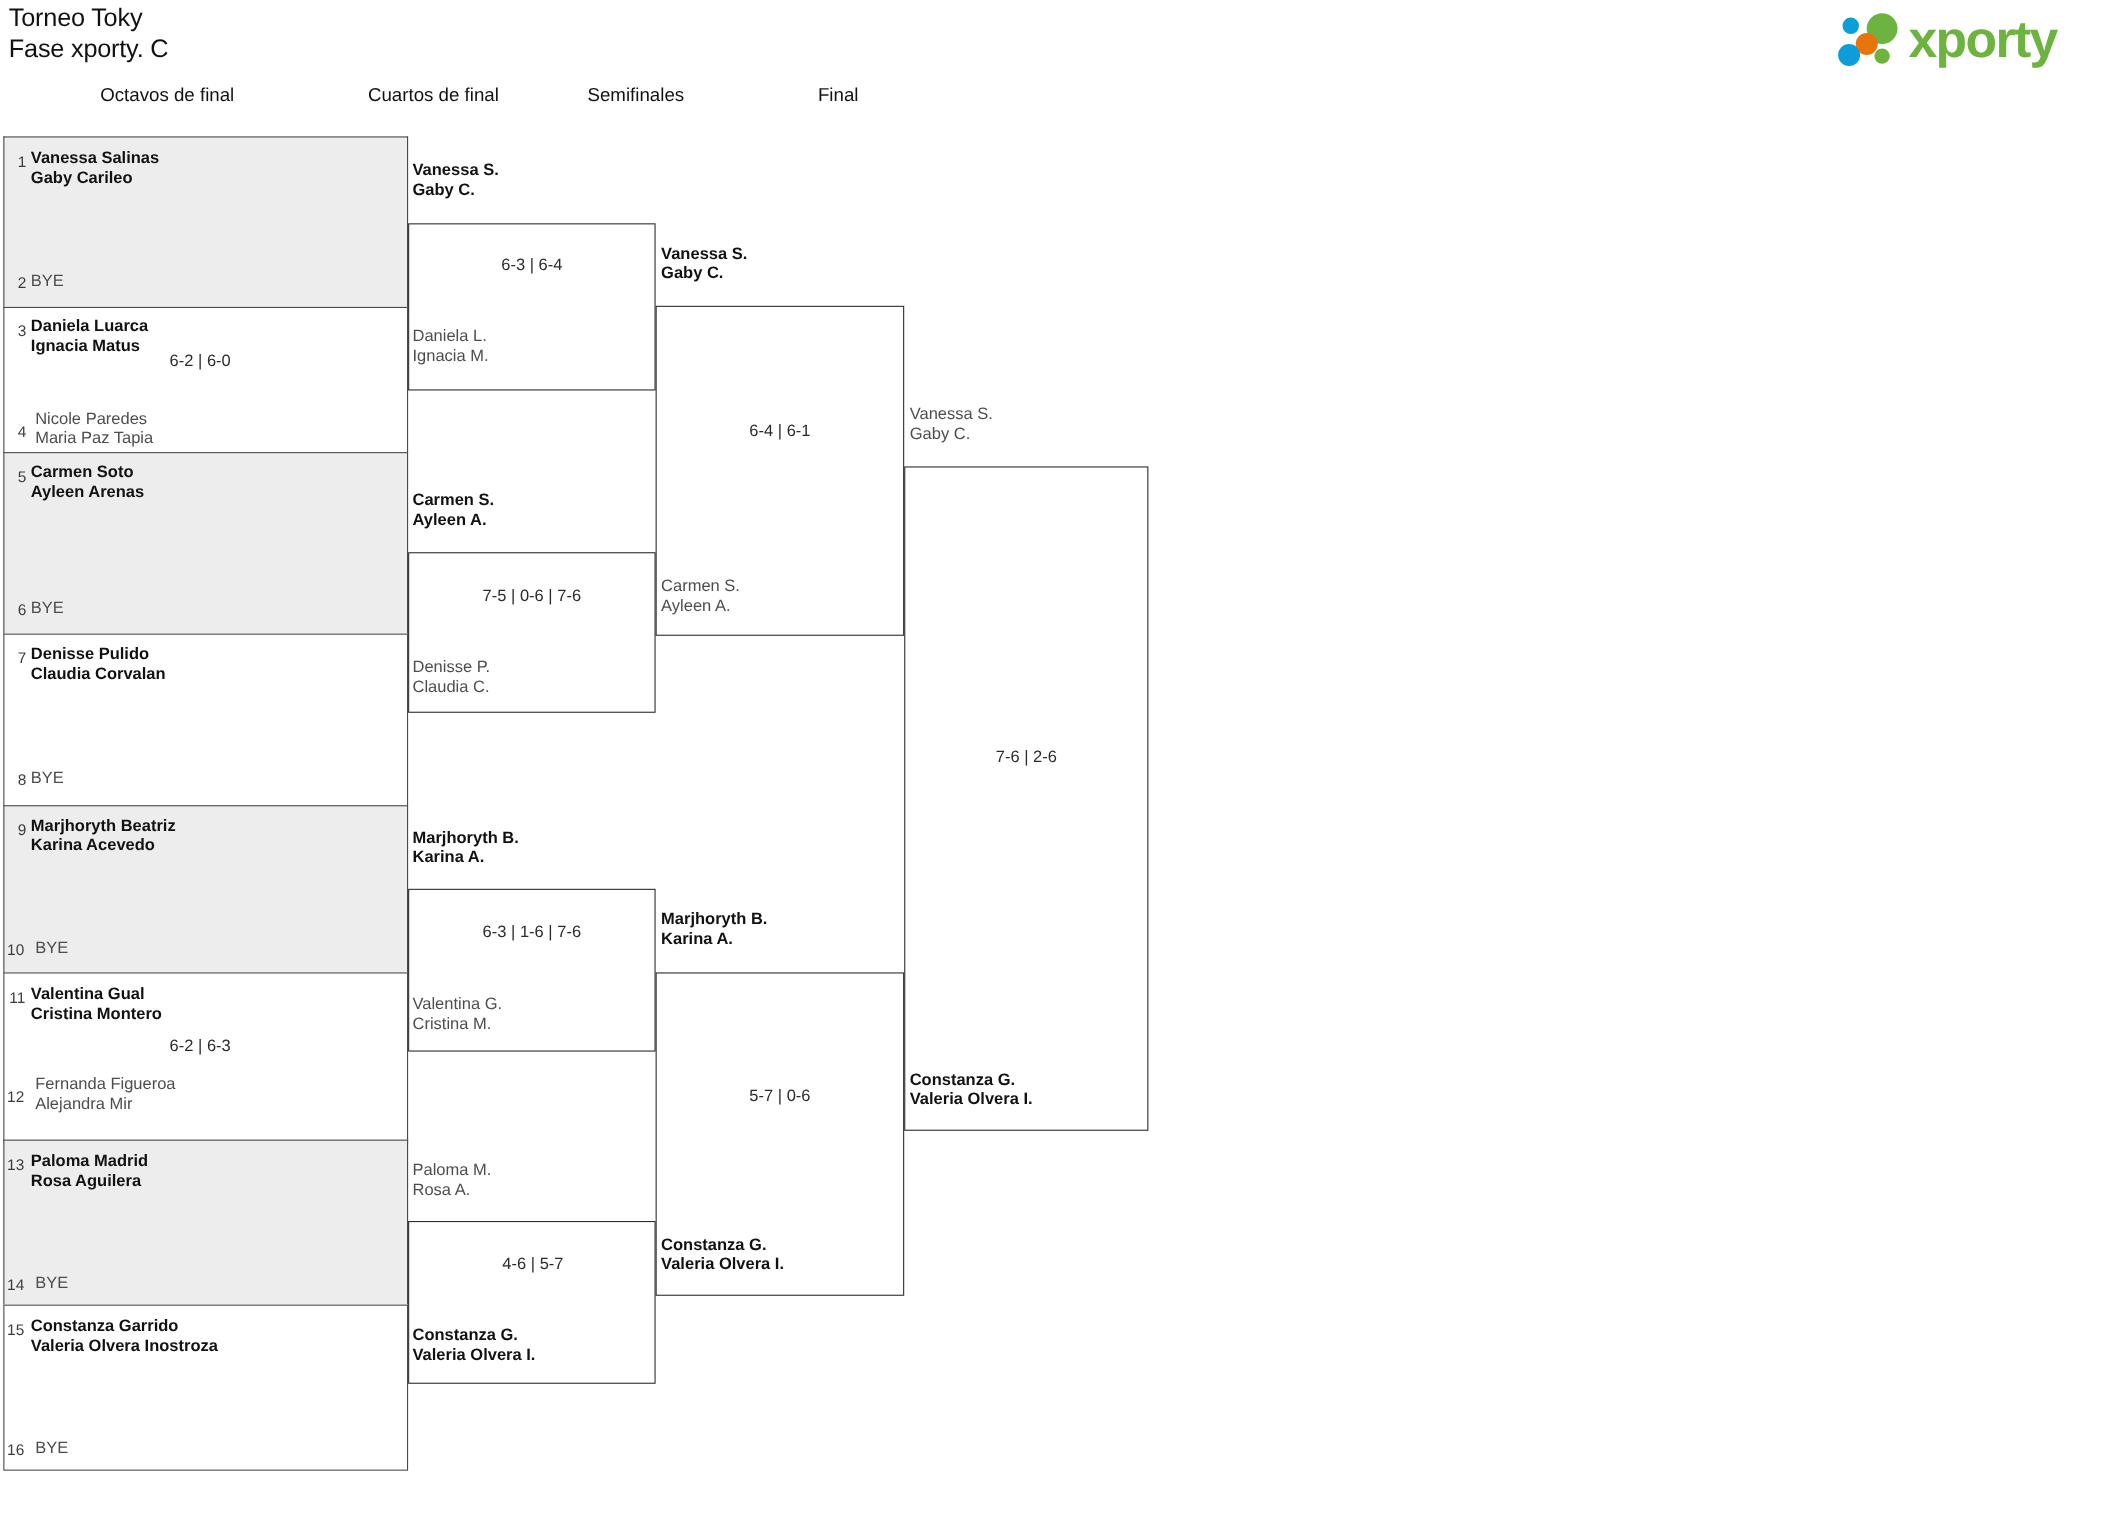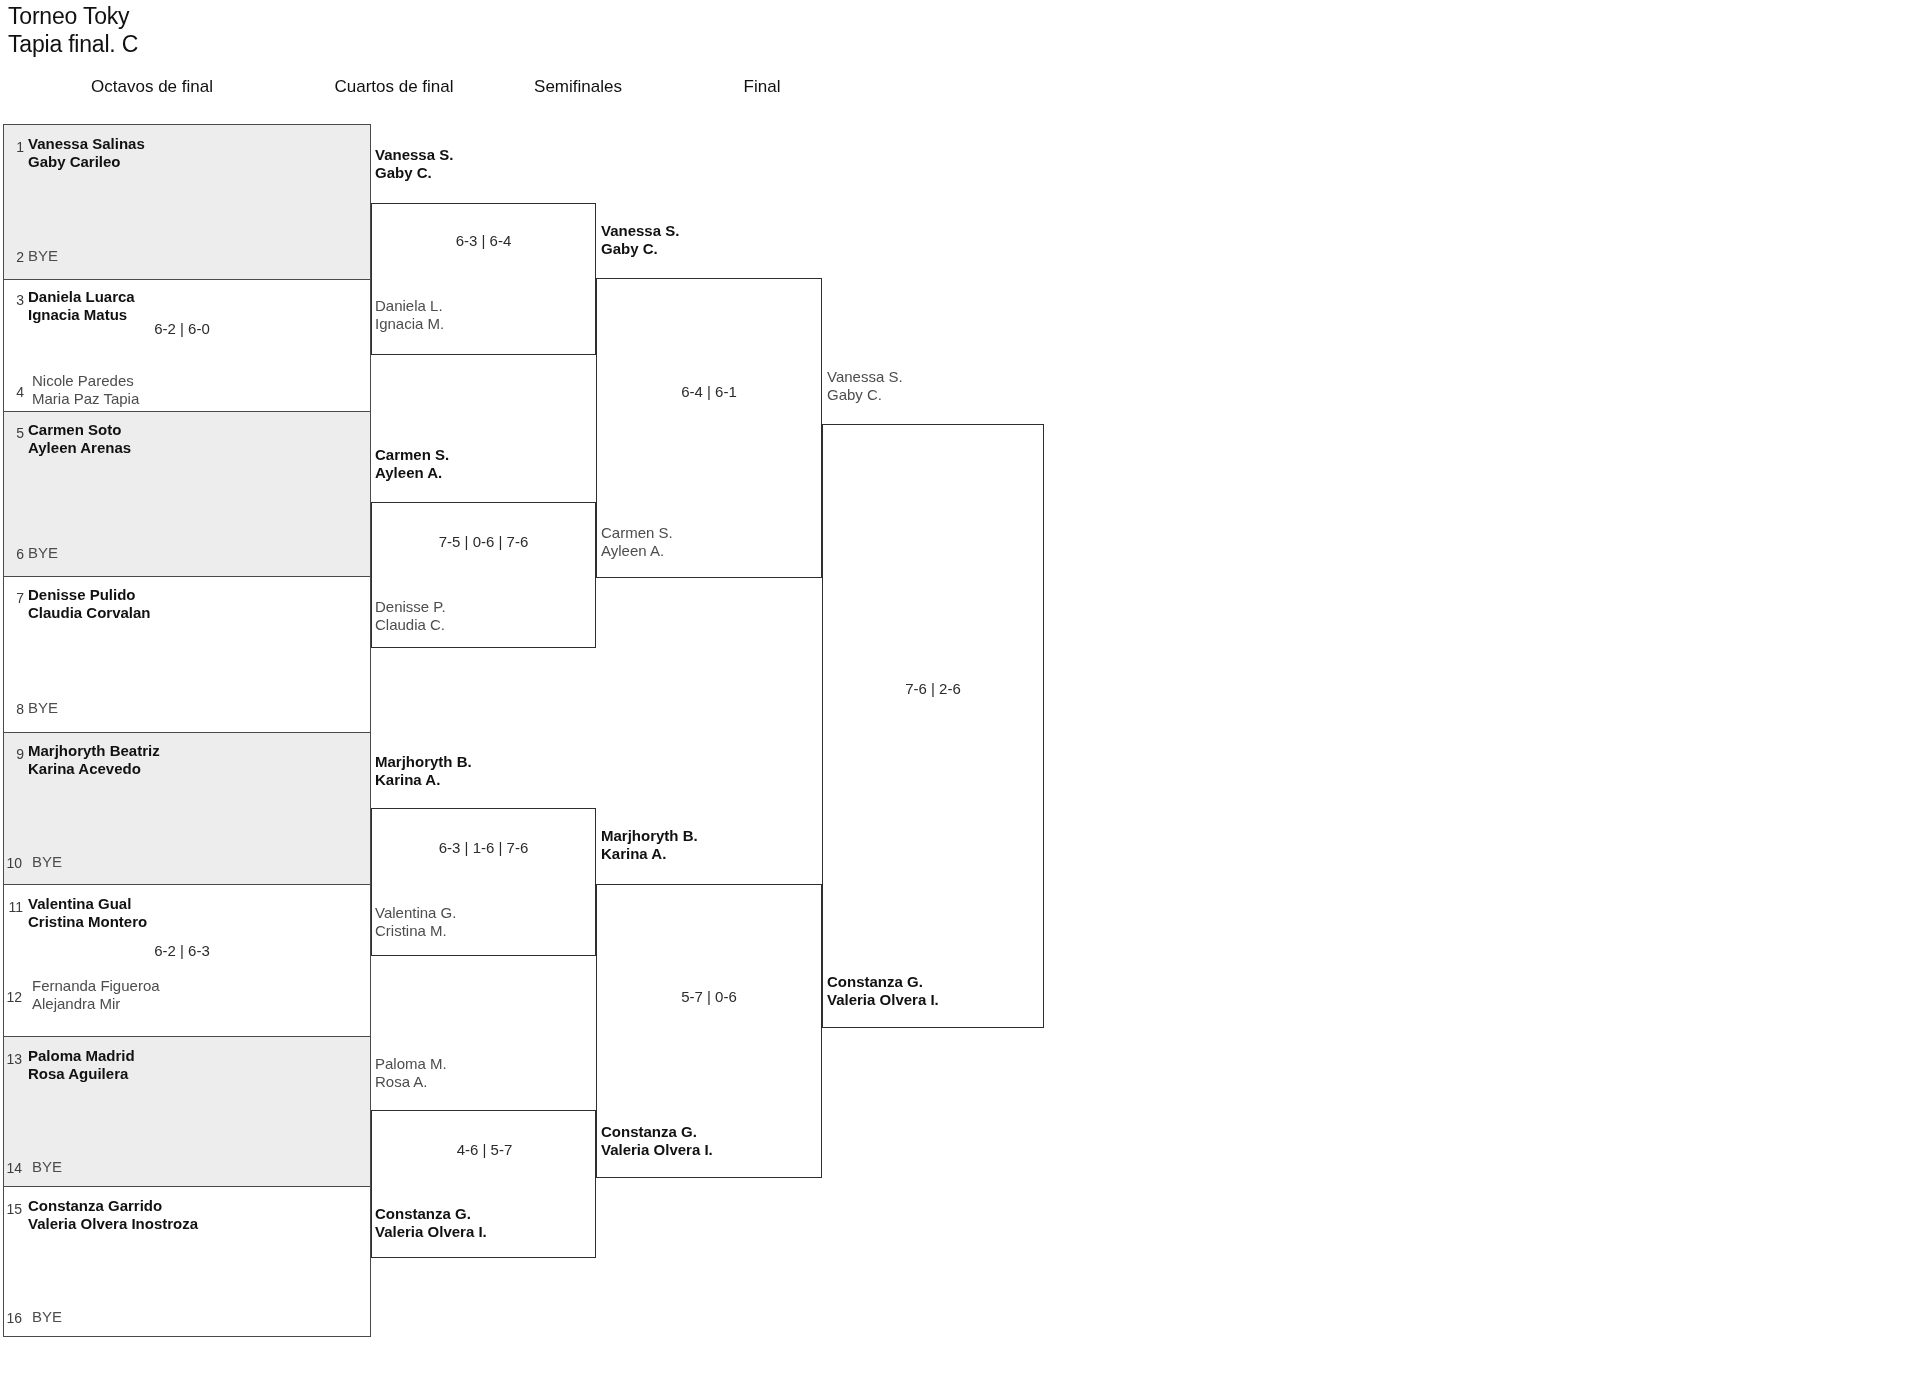--- a/index.html
+++ b/index.html
@@ -120,23 +120,33 @@
     border: 1px solid #2e2e2e;
     background: transparent;
   }
 </style>
 </head>
 <body>
 
 <div id="header">
   <div id="title-block">
     <div class="title-line">Torneo Toky</div>
-    <div class="title-line">Tapia final. C</div>
+    <div class="title-line">Fase xporty. C</div>
   </div>
 
+  <div id="logo">
+    <div id="logo-dots">
+      <span class="dot" style="left:4px;  top:4px;  width:15px; height:15px; background:#0d9ddb;"></span>
+      <span class="dot" style="left:26px; top:0px;  width:28px; height:28px; background:#6db33f;"></span>
+      <span class="dot" style="left:16px; top:18px; width:20px; height:20px; background:#e8740c;"></span>
+      <span class="dot" style="left:0px;  top:28px; width:20px; height:20px; background:#0d9ddb;"></span>
+      <span class="dot" style="left:33px; top:32px; width:14px; height:14px; background:#6db33f;"></span>
+    </div>
+    <div id="logo-word" style="color:#6db33f;">xporty</div>
+  </div>
 </div>
 
 <div class="round-header" style="left:52px;  top:77px; width:200px;">Octavos de final</div>
 <div class="round-header" style="left:294px; top:77px; width:200px;">Cuartos de final</div>
 <div class="round-header" style="left:478px; top:77px; width:200px;">Semifinales</div>
 <div class="round-header" style="left:662px; top:77px; width:200px;">Final</div>
 
 <div class="cell r1cell shaded" style="left:3px; top:124px; width:368px; height:155px;">
   <span class="seed" style="left:0px; top:14px;">1</span>
   <span class="pair win" style="left:24px; top:10px;">Vanessa Salinas<br>Gaby Carileo</span>

